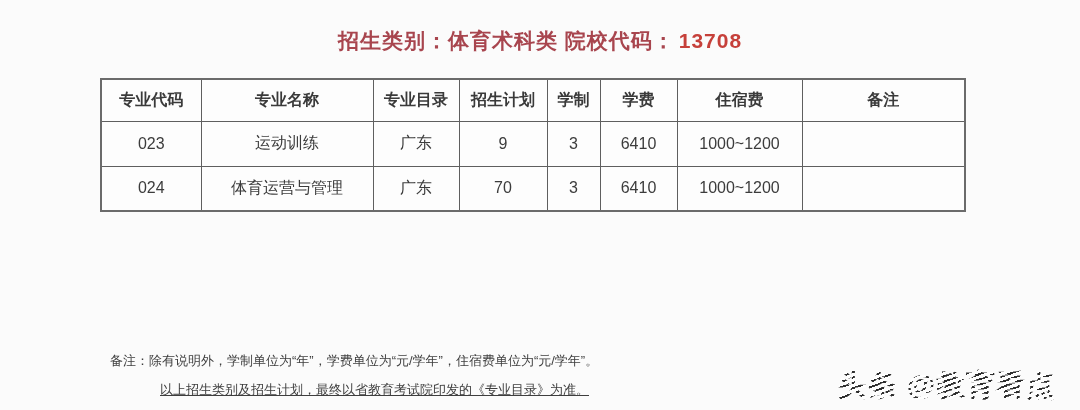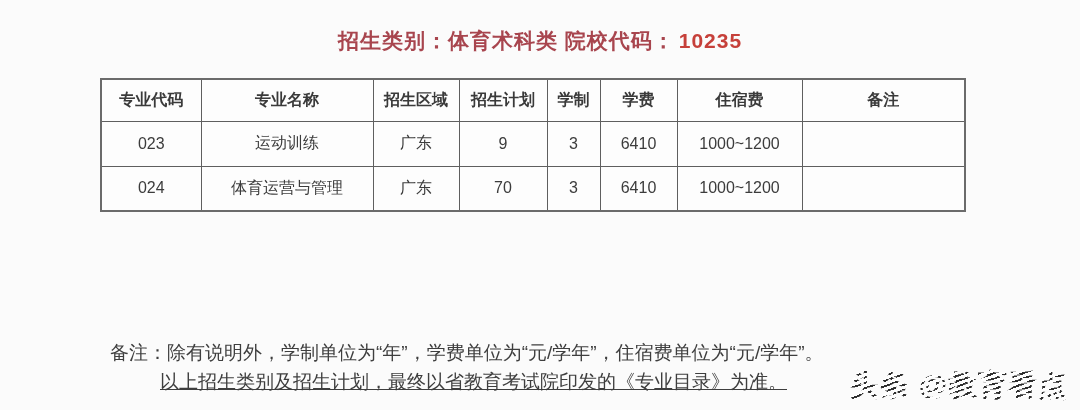--- a/index.html
+++ b/index.html
@@ -48,67 +48,67 @@
     white-space: nowrap;
   }
   table.adm thead tr { height: 42px; }
   table.adm tbody tr { height: 45px; }
   table.adm th { font-weight: bold; font-size: 16px; color: #3a3a3a; }
   td.hl { border: 2px solid #1d1d1d; }
 
   
   .notes {
     position: absolute;
-    left: 110px; top: 338px;
-    font-size: 19px;
+    left: 110px; top: 346px;
+    font-size: 13px;
     color: #3e3e3e;
     line-height: 29px;
     white-space: nowrap;
   }
   .notes .indent { padding-left: 50px; text-decoration: underline; }
 
   
   .watermark {
     position: absolute;
-    right: 12px; bottom: 4px;
+    right: 24px; bottom: 4px;
     font-size: 29px;
     font-weight: bold;
     letter-spacing: 1px;
     background: repeating-linear-gradient(160deg, #2d2d2d 0 2px, #ffffff 2px 5px);
     -webkit-background-clip: text;
     background-clip: text;
     color: transparent;
     white-space: nowrap;
   }
 </style>
 </head>
 <body>
 
 <div class="page">
 
   <div class="title">
-    <span>招生类别：体育术科类 院校代码：</span><span class="code">10235</span>
+    <span>招生类别：体育术科类 院校代码：</span><span class="code">13708</span>
   </div>
 
   <table class="adm">
     <colgroup>
       <col style="width:100px">
         <col style="width:172px">
         <col style="width:86px">
         <col style="width:88px">
       <col style="width:53px">
         <col style="width:77px">
         <col style="width:125px">
         <col style="width:163px">
     </colgroup>
     <thead>
       <tr>
         <th>专业代码</th>
         <th>专业名称</th>
-        <th>招生区域</th>
+        <th>专业目录</th>
         <th>招生计划</th>
         <th>学制</th>
         <th>学费</th>
         <th>住宿费</th>
         <th>备注</th>
       </tr>
     </thead>
     <tbody>
       <tr>
         <td>023</td>

